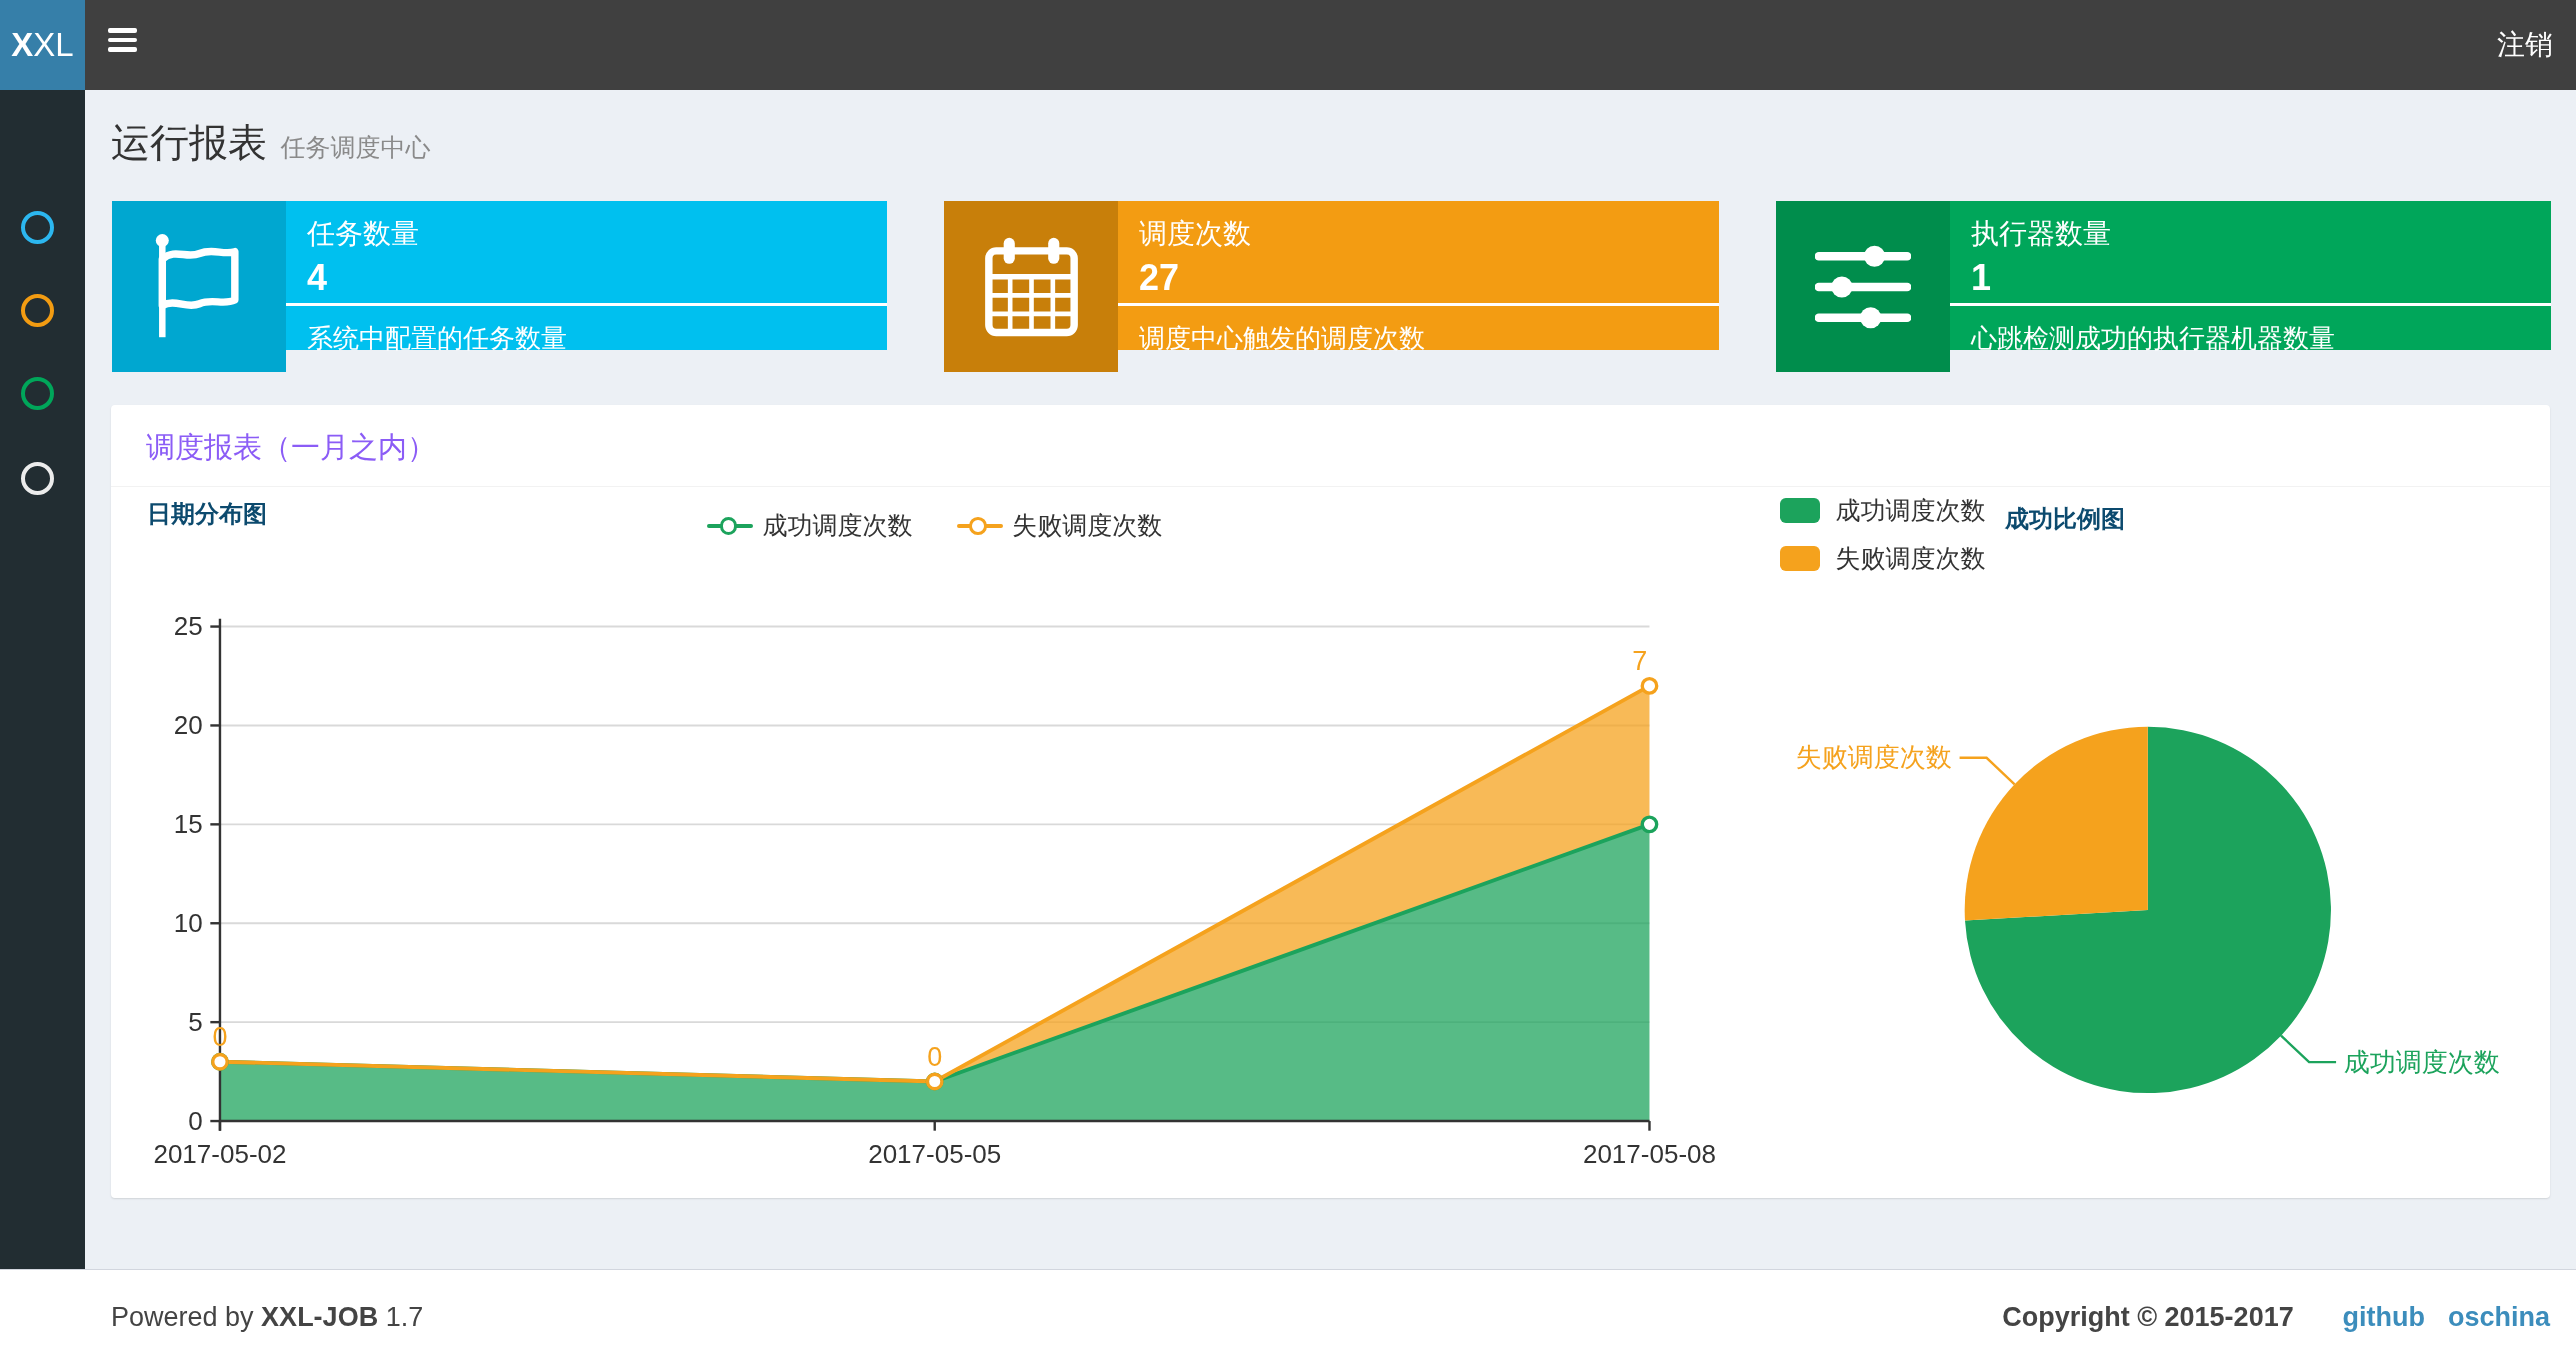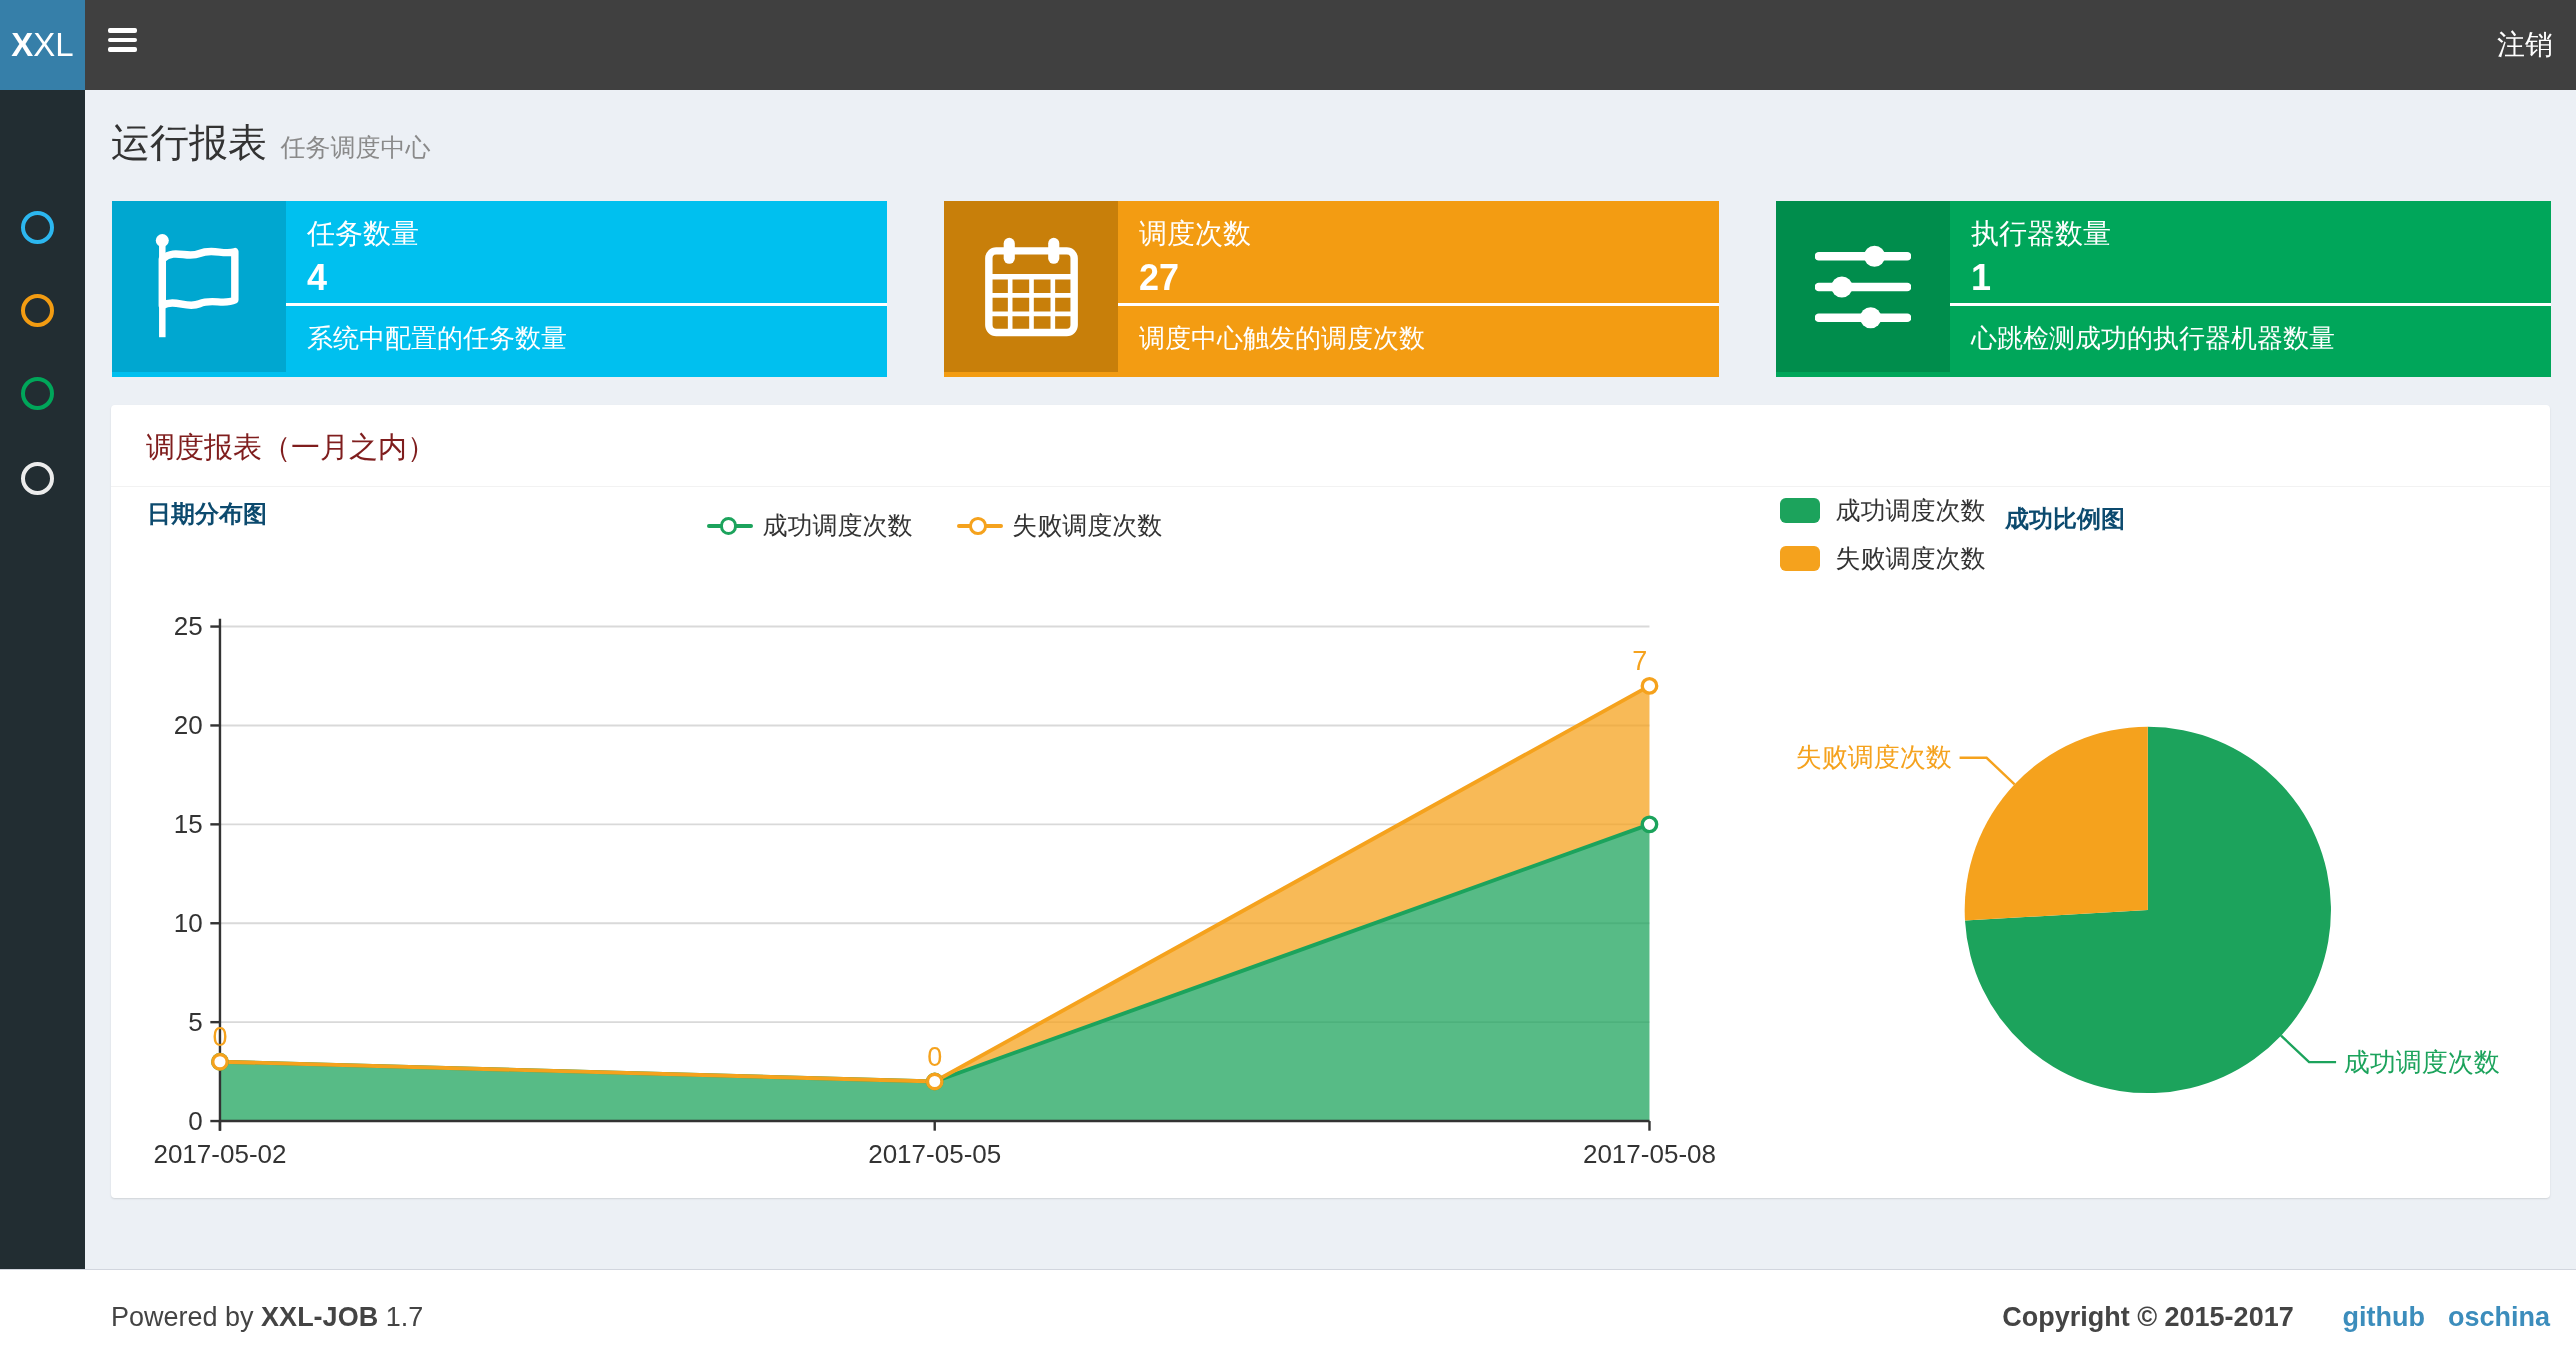--- a/index.html
+++ b/index.html
@@ -18,31 +18,31 @@
   .hamburger span{display:block;width:29px;height:4.8px;background:#fff;border-radius:1.9px;margin:0 0 4.8px 0;}
   .logout{position:absolute;right:23px;top:0;height:90px;line-height:90px;color:#fff;font-size:28px;cursor:pointer;}
   
   .sidebar{position:absolute;left:0;top:90px;width:85px;height:1274px;background:#222d32;}
   .ring{position:absolute;left:21px;width:25px;height:25px;border:4.8px solid #fff;border-radius:50%;box-sizing:content-box;cursor:pointer;}
   
   .page-header{position:absolute;left:111px;top:116px;color:#333;}
   .page-header .t{font-size:39px;font-weight:500;}
   .page-header .s{font-size:25px;color:#8a8a8a;margin-left:13.5px;font-weight:400;}
   
-  .info-box{position:absolute;top:201px;width:775px;height:176px;display:flex;color:#fff;}
+  .info-box{position:absolute;top:201px;width:775px;height:149px;display:flex;color:#fff;}
   .ib-icon{width:174px;height:171px;flex:none;display:flex;align-items:center;justify-content:center;}
   .ib-body{flex:1;position:relative;}
   .ib-label{position:absolute;left:21px;top:13.5px;font-size:28px;}
   .ib-value{position:absolute;left:21px;top:56px;font-size:36px;font-weight:bold;}
   .ib-divider{position:absolute;left:0;right:0;top:102px;height:2.9px;background:#fff;}
   .ib-desc{position:absolute;left:21px;top:120px;font-size:26px;}
   
   .panel{position:absolute;left:111px;top:405px;width:2439px;height:793px;background:#fff;
          border-radius:3.9px;box-shadow:0 1px 1.9px rgba(0,0,0,.12);}
-  .panel-title{position:absolute;left:35px;top:23px;font-size:29px;color:#7f1d1d;text-align:right;}
+  .panel-title{position:absolute;left:35px;top:23px;font-size:29px;color:#8b5cf6;text-align:right;}
   .panel-hr{position:absolute;left:0;top:81px;width:100%;height:1px;background:#f2f2f2;}
   .chart-title{position:absolute;font-size:24px;font-weight:bold;color:#0c4a6e;}
   .lc-title{left:36px;top:93px;}
   .pie-title{left:1894px;top:98px;}
   
   .lc-legend{position:absolute;left:596px;top:104px;display:flex;gap:44px;}
   .lc-item{display:flex;align-items:center;cursor:pointer;}
   .lc-marker{position:relative;width:46px;height:19px;margin-right:9.6px;}
   .lc-marker .bar{position:absolute;left:0;right:0;top:7.7px;height:3.9px;border-radius:1.9px;}
   .lc-marker .dot{position:absolute;left:12.5px;top:1px;width:11.6px;height:11.6px;border-radius:50%;

